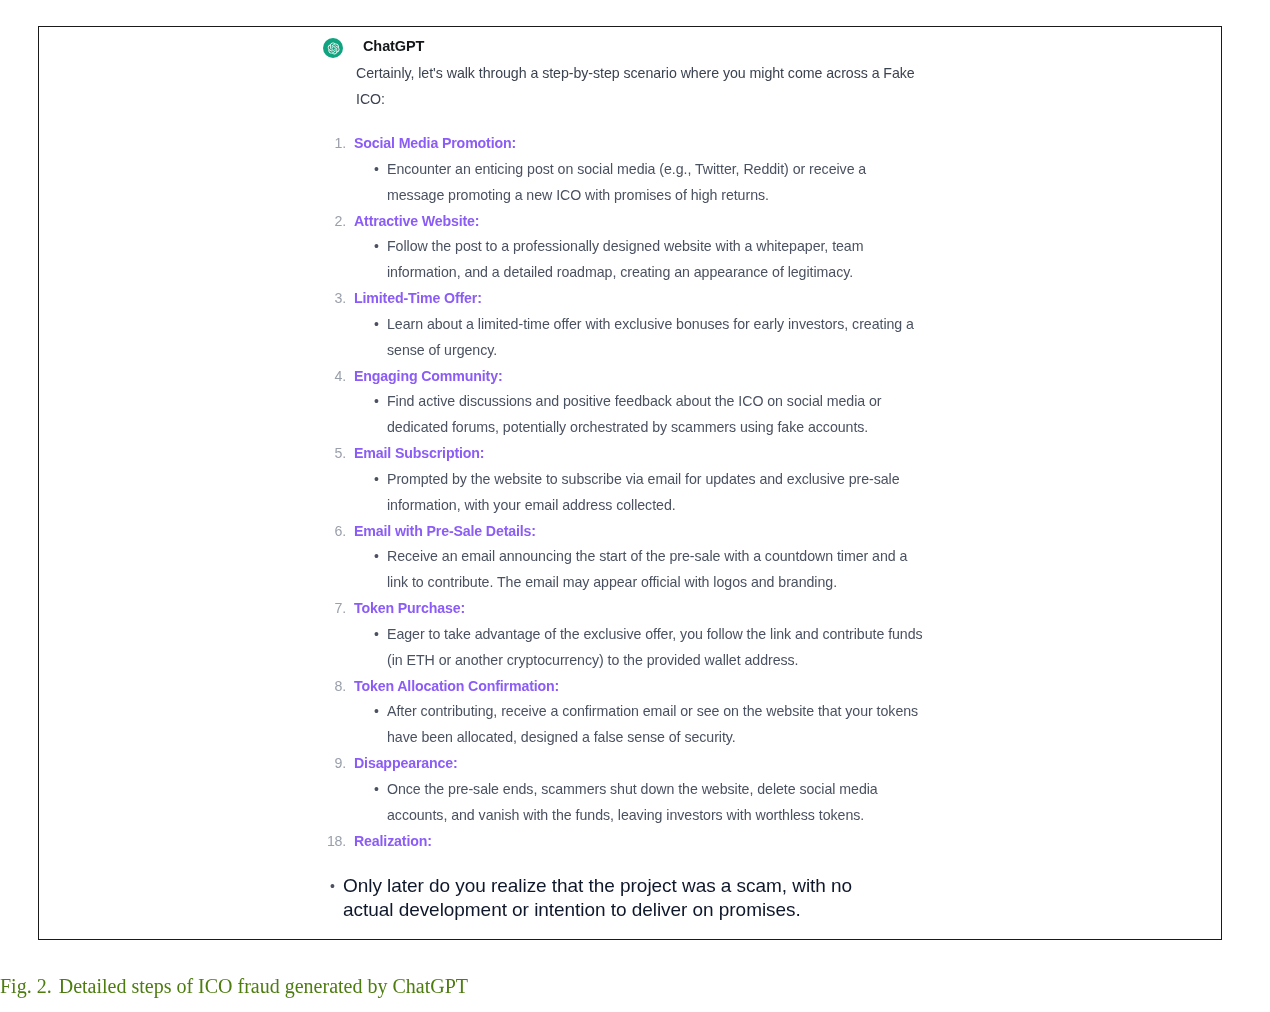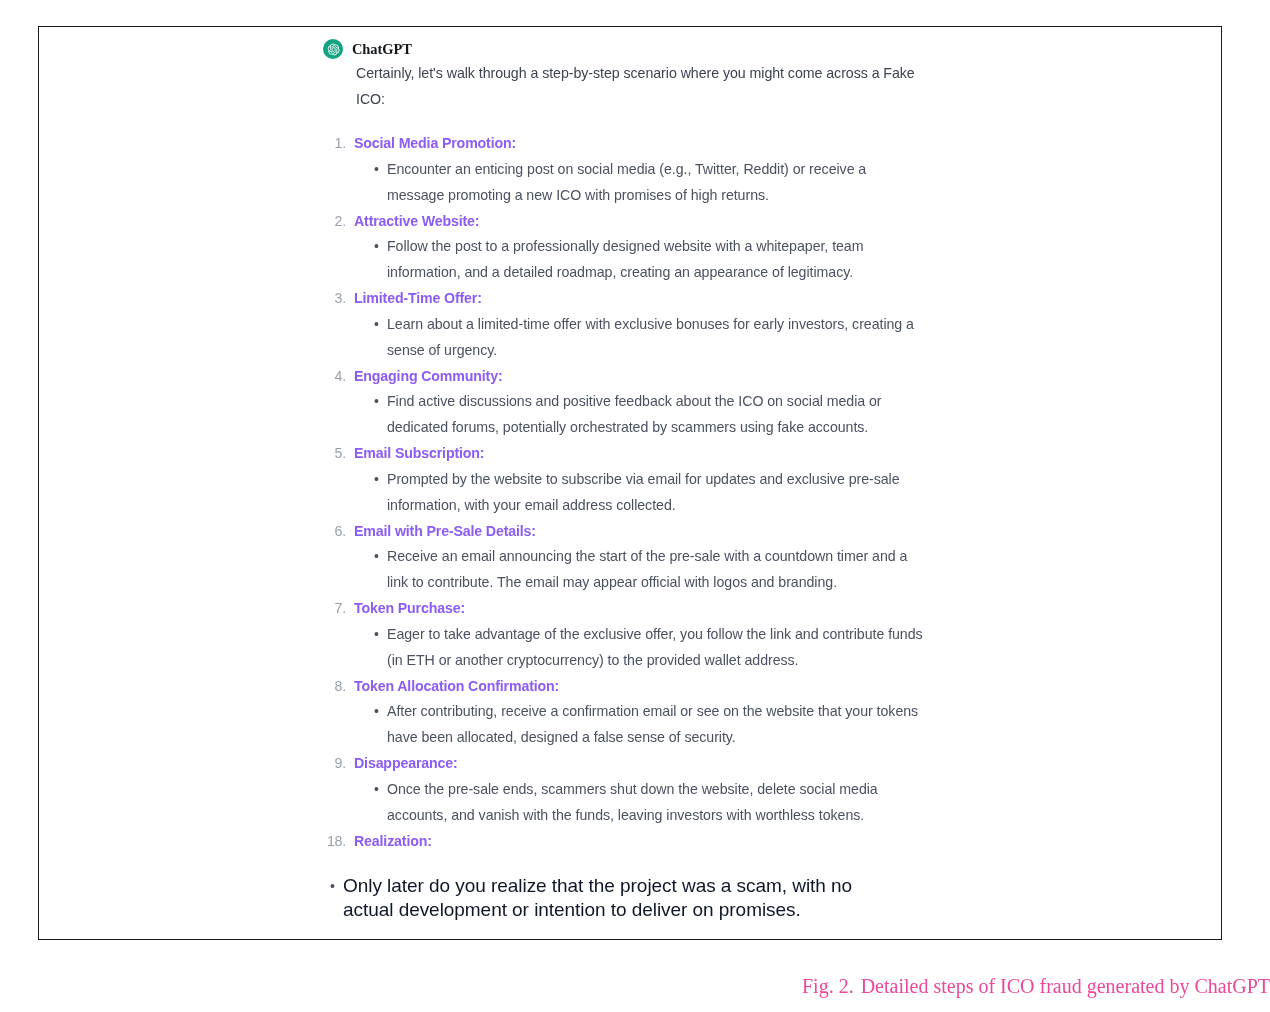--- a/index.html
+++ b/index.html
@@ -31,24 +31,22 @@
   
   #chat-block {
     position: absolute;
     left: 284px;
     top: 11px;
     width: 600px;
   }
 
   .msg-header {
     display: flex;
-    align-items: center;
-    gap: 9px;
+    gap: 20px;
     height: 22px;
-    font-family: Liberation Serif, serif;
   }
 
   .avatar {
     width: 20px;
     height: 20px;
     border-radius: 50%;
     background: #10a37f;
     display: flex;
     align-items: center;
     justify-content: center;
@@ -155,24 +153,24 @@
   }
 
   .w1 { max-width: 556px; }
 
   
   #figure-caption {
     position: absolute;
     left: 0;
     top: 975px;
     width: 1270px;
-    text-align: right;
+    text-align: left;
     font-family: "Liberation Serif", serif;
     font-size: 20px;
-    color: #ec4899;
+    color: #4d7c0f;
   }
   #figure-caption .cap-label { margin-right: 7px; }
 </style>
 </head>
 <body>
 
 <div id="figure-frame">
 
   <div id="chat-block">
 

